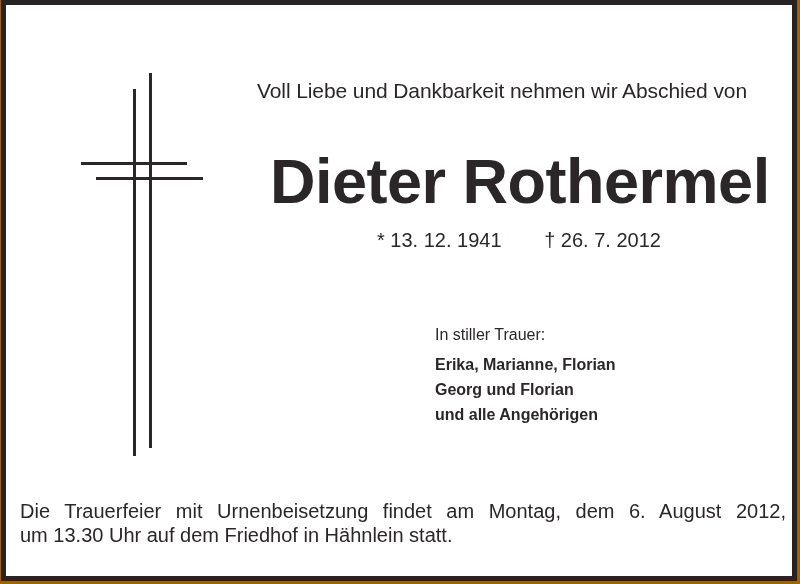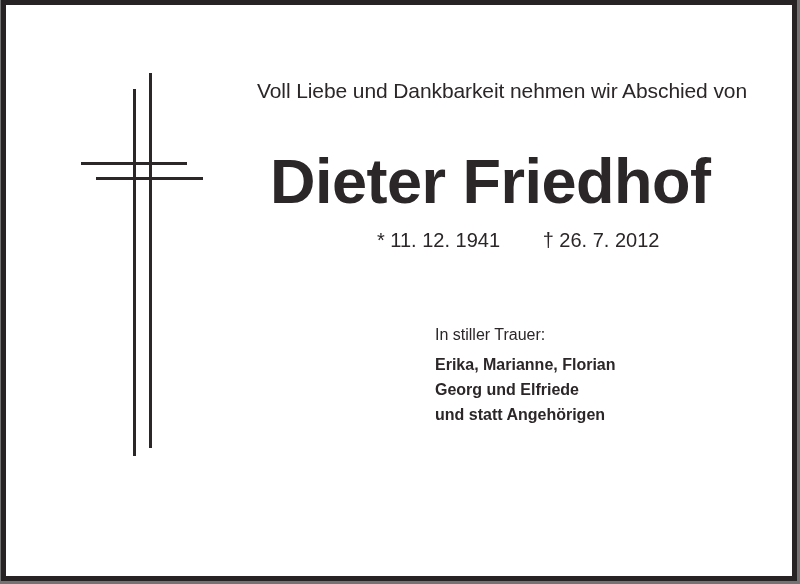--- a/index.html
+++ b/index.html
@@ -10,21 +10,21 @@
   body {
     width: 800px;
     height: 584px;
     font-family: "Liberation Sans", sans-serif;
     color: #2b2627;
   }
   .page {
     position: relative;
     width: 800px;
     height: 584px;
-    background: #737373;
+    background: #a16207;
     overflow: hidden;
   }
   .frame {
     position: absolute;
     left: 1px;
     top: 0;
     width: 796px;
     height: 581px;
     border: 5px solid #272223;
     box-sizing: border-box;
@@ -111,28 +111,32 @@
 
   <div>
     <div class="cross-part cross-v1"></div>
     <div class="cross-part cross-v2"></div>
     <div class="cross-part cross-h1"></div>
     <div class="cross-part cross-h2"></div>
   </div>
 
   <div class="intro-line">Voll Liebe und Dankbarkeit nehmen wir Abschied von</div>
 
-  <div class="deceased-name">Dieter Friedhof</div>
+  <div class="deceased-name">Dieter Rothermel</div>
 
   <div class="dates-row">
-    <span class="birth-date">* 11. 12. 1941</span>
+    <span class="birth-date">* 13. 12. 1941</span>
     <span class="death-date">† 26. 7. 2012</span>
   </div>
 
   <div class="mourning-label">In stiller Trauer:</div>
 
   <div class="mourners">
     <div>Erika, Marianne, Florian</div>
-    <div>Georg und Elfriede</div>
-    <div>und statt Angehörigen</div>
+    <div>Georg und Florian</div>
+    <div>und alle Angehörigen</div>
   </div>
 
+  <div class="funeral-block">
+    <div class="funeral-line-1">Die Trauerfeier mit Urnenbeisetzung findet am Montag, dem 6. August 2012,</div>
+    <div class="funeral-line-2">um 13.30 Uhr auf dem Friedhof in Hähnlein statt.</div>
+  </div>
 </div>
 
 </body></html>

